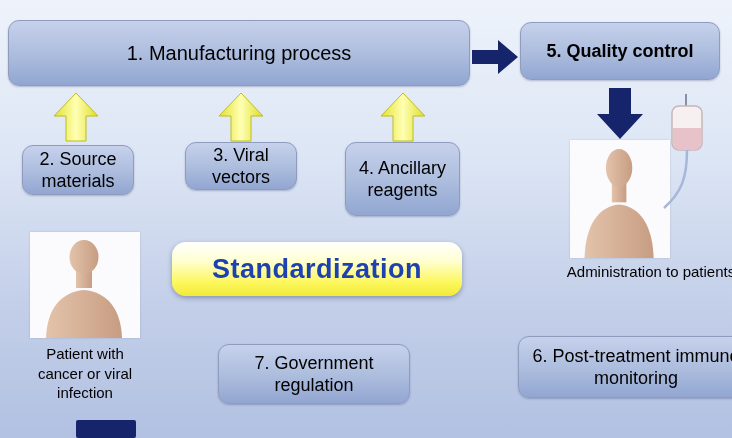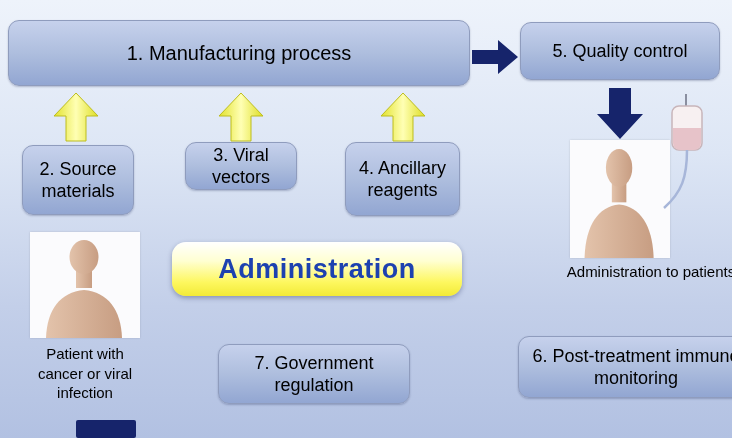--- a/index.html
+++ b/index.html
@@ -10,22 +10,22 @@
   }
   .box{
     position:absolute;display:flex;align-items:center;justify-content:center;
     text-align:center;line-height:1.25;padding:4px 8px;box-sizing:border-box;
     background:linear-gradient(180deg,#c6d1ec 0%,#aebede 50%,#92a6d2 100%);
     border:1px solid #8f9cbd;border-radius:11px;
     box-shadow:0 1px 2px rgba(20,30,80,0.25);
     font-size:18px;
   }
   .box-manufacturing{left:8px;top:20px;width:462px;height:66px;font-size:20px;}
-  .box-quality{left:520px;top:22px;width:200px;height:58px;}
-  .box-source{left:22px;top:145px;width:112px;height:70px;}
+  .box-quality{left:520px;top:22px;width:200px;height:58px;font-weight:bold;}
+  .box-source{left:22px;top:145px;width:112px;height:50px;}
   .box-viral{left:185px;top:142px;width:112px;height:48px;}
   .box-ancillary{left:345px;top:142px;width:115px;height:74px;}
   .box-government{left:218px;top:344px;width:192px;height:60px;}
   .box-posttreat{left:518px;top:336px;width:236px;height:62px;}
   .arrow{position:absolute;}
   .arrow-right{left:472px;top:38px;}
   .arrow-down{left:596px;top:88px;}
   .ua1{left:53px;top:92px;}
   .ua2{left:218px;top:92px;}
   .ua3{left:380px;top:92px;}
@@ -150,21 +150,21 @@
       <ellipse cx="54" cy="25" rx="14.5" ry="17" fill="url(#skin1)"></ellipse>
       <path d="M16,106 C17,78 30,60 54,58 C78,60 91,78 92,106 Z" fill="url(#skin1)"></path>
     </svg>
   </div>
 
   <div class="caption caption-patient">Patient with cancer or viral infection</div>
 
   <div class="navy-bar"></div>
 
   <div class="banner">
-    <span>Administration</span>
+    <span>Standardization</span>
   </div>
 
   <div class="box box-government">
     <span>7. Government regulation</span>
   </div>
 
   <div class="box box-posttreat">
     <span>6. Post-treatment immune monitoring</span>
   </div>
 

